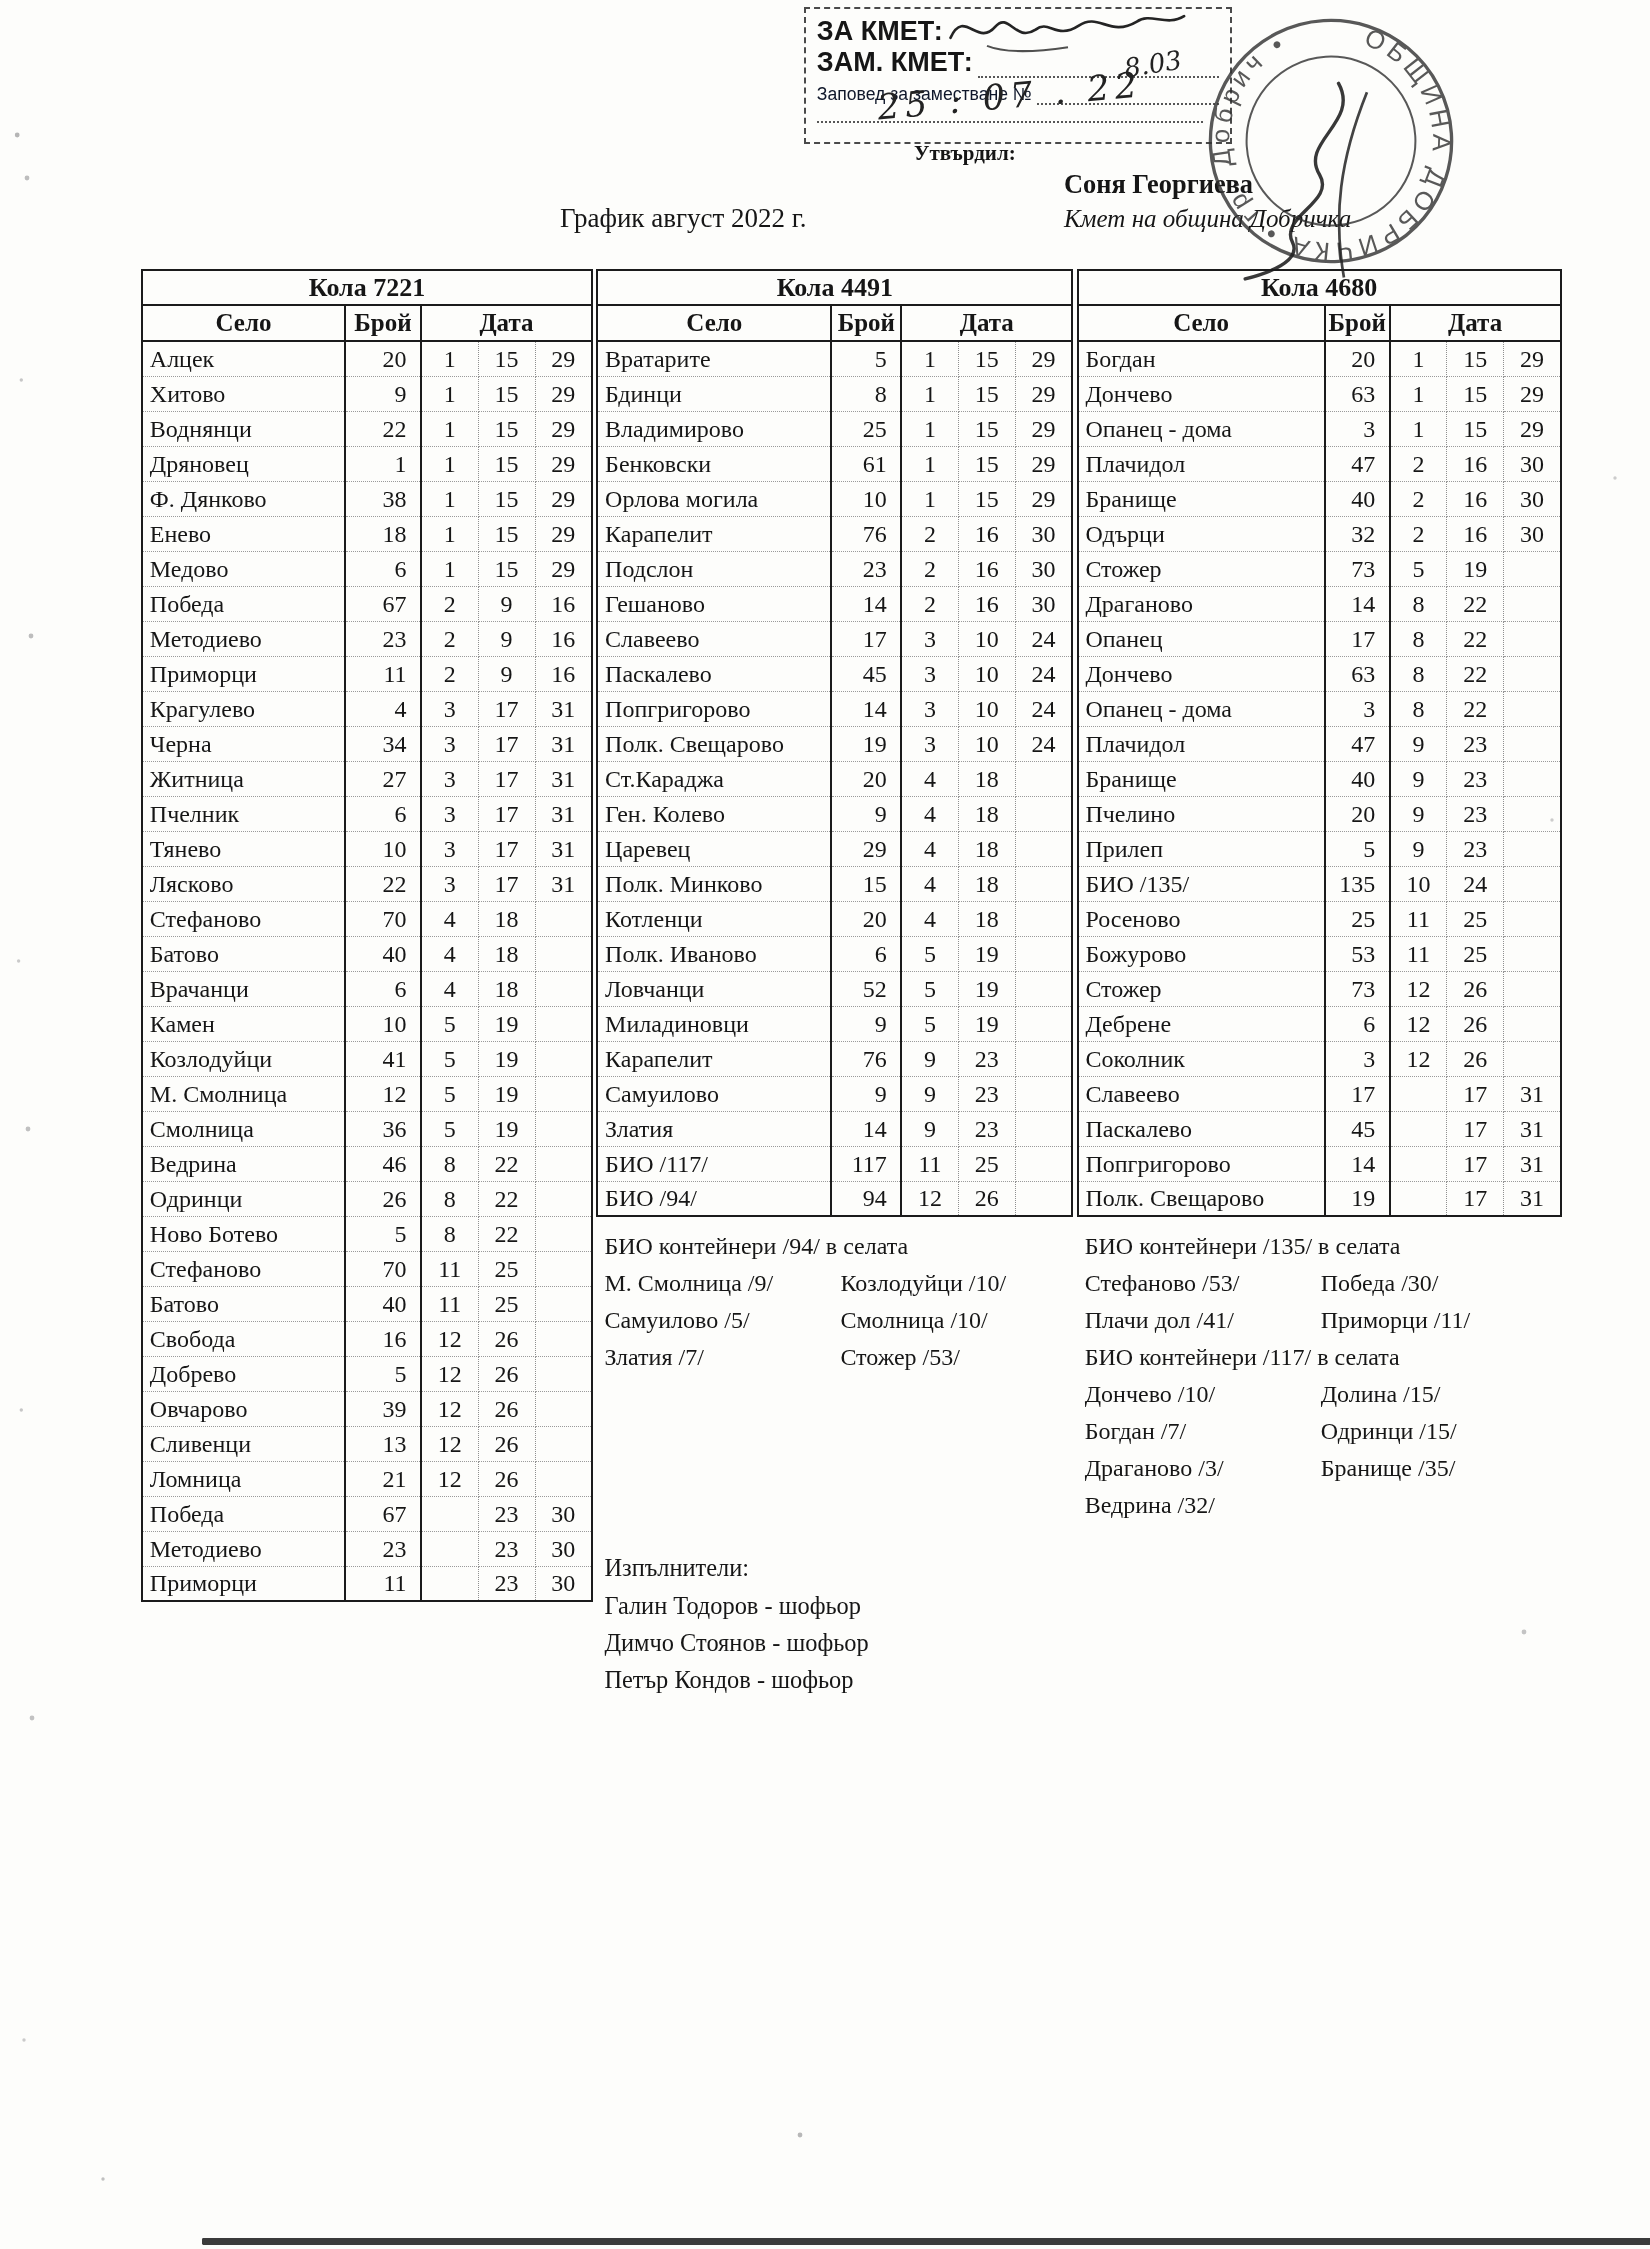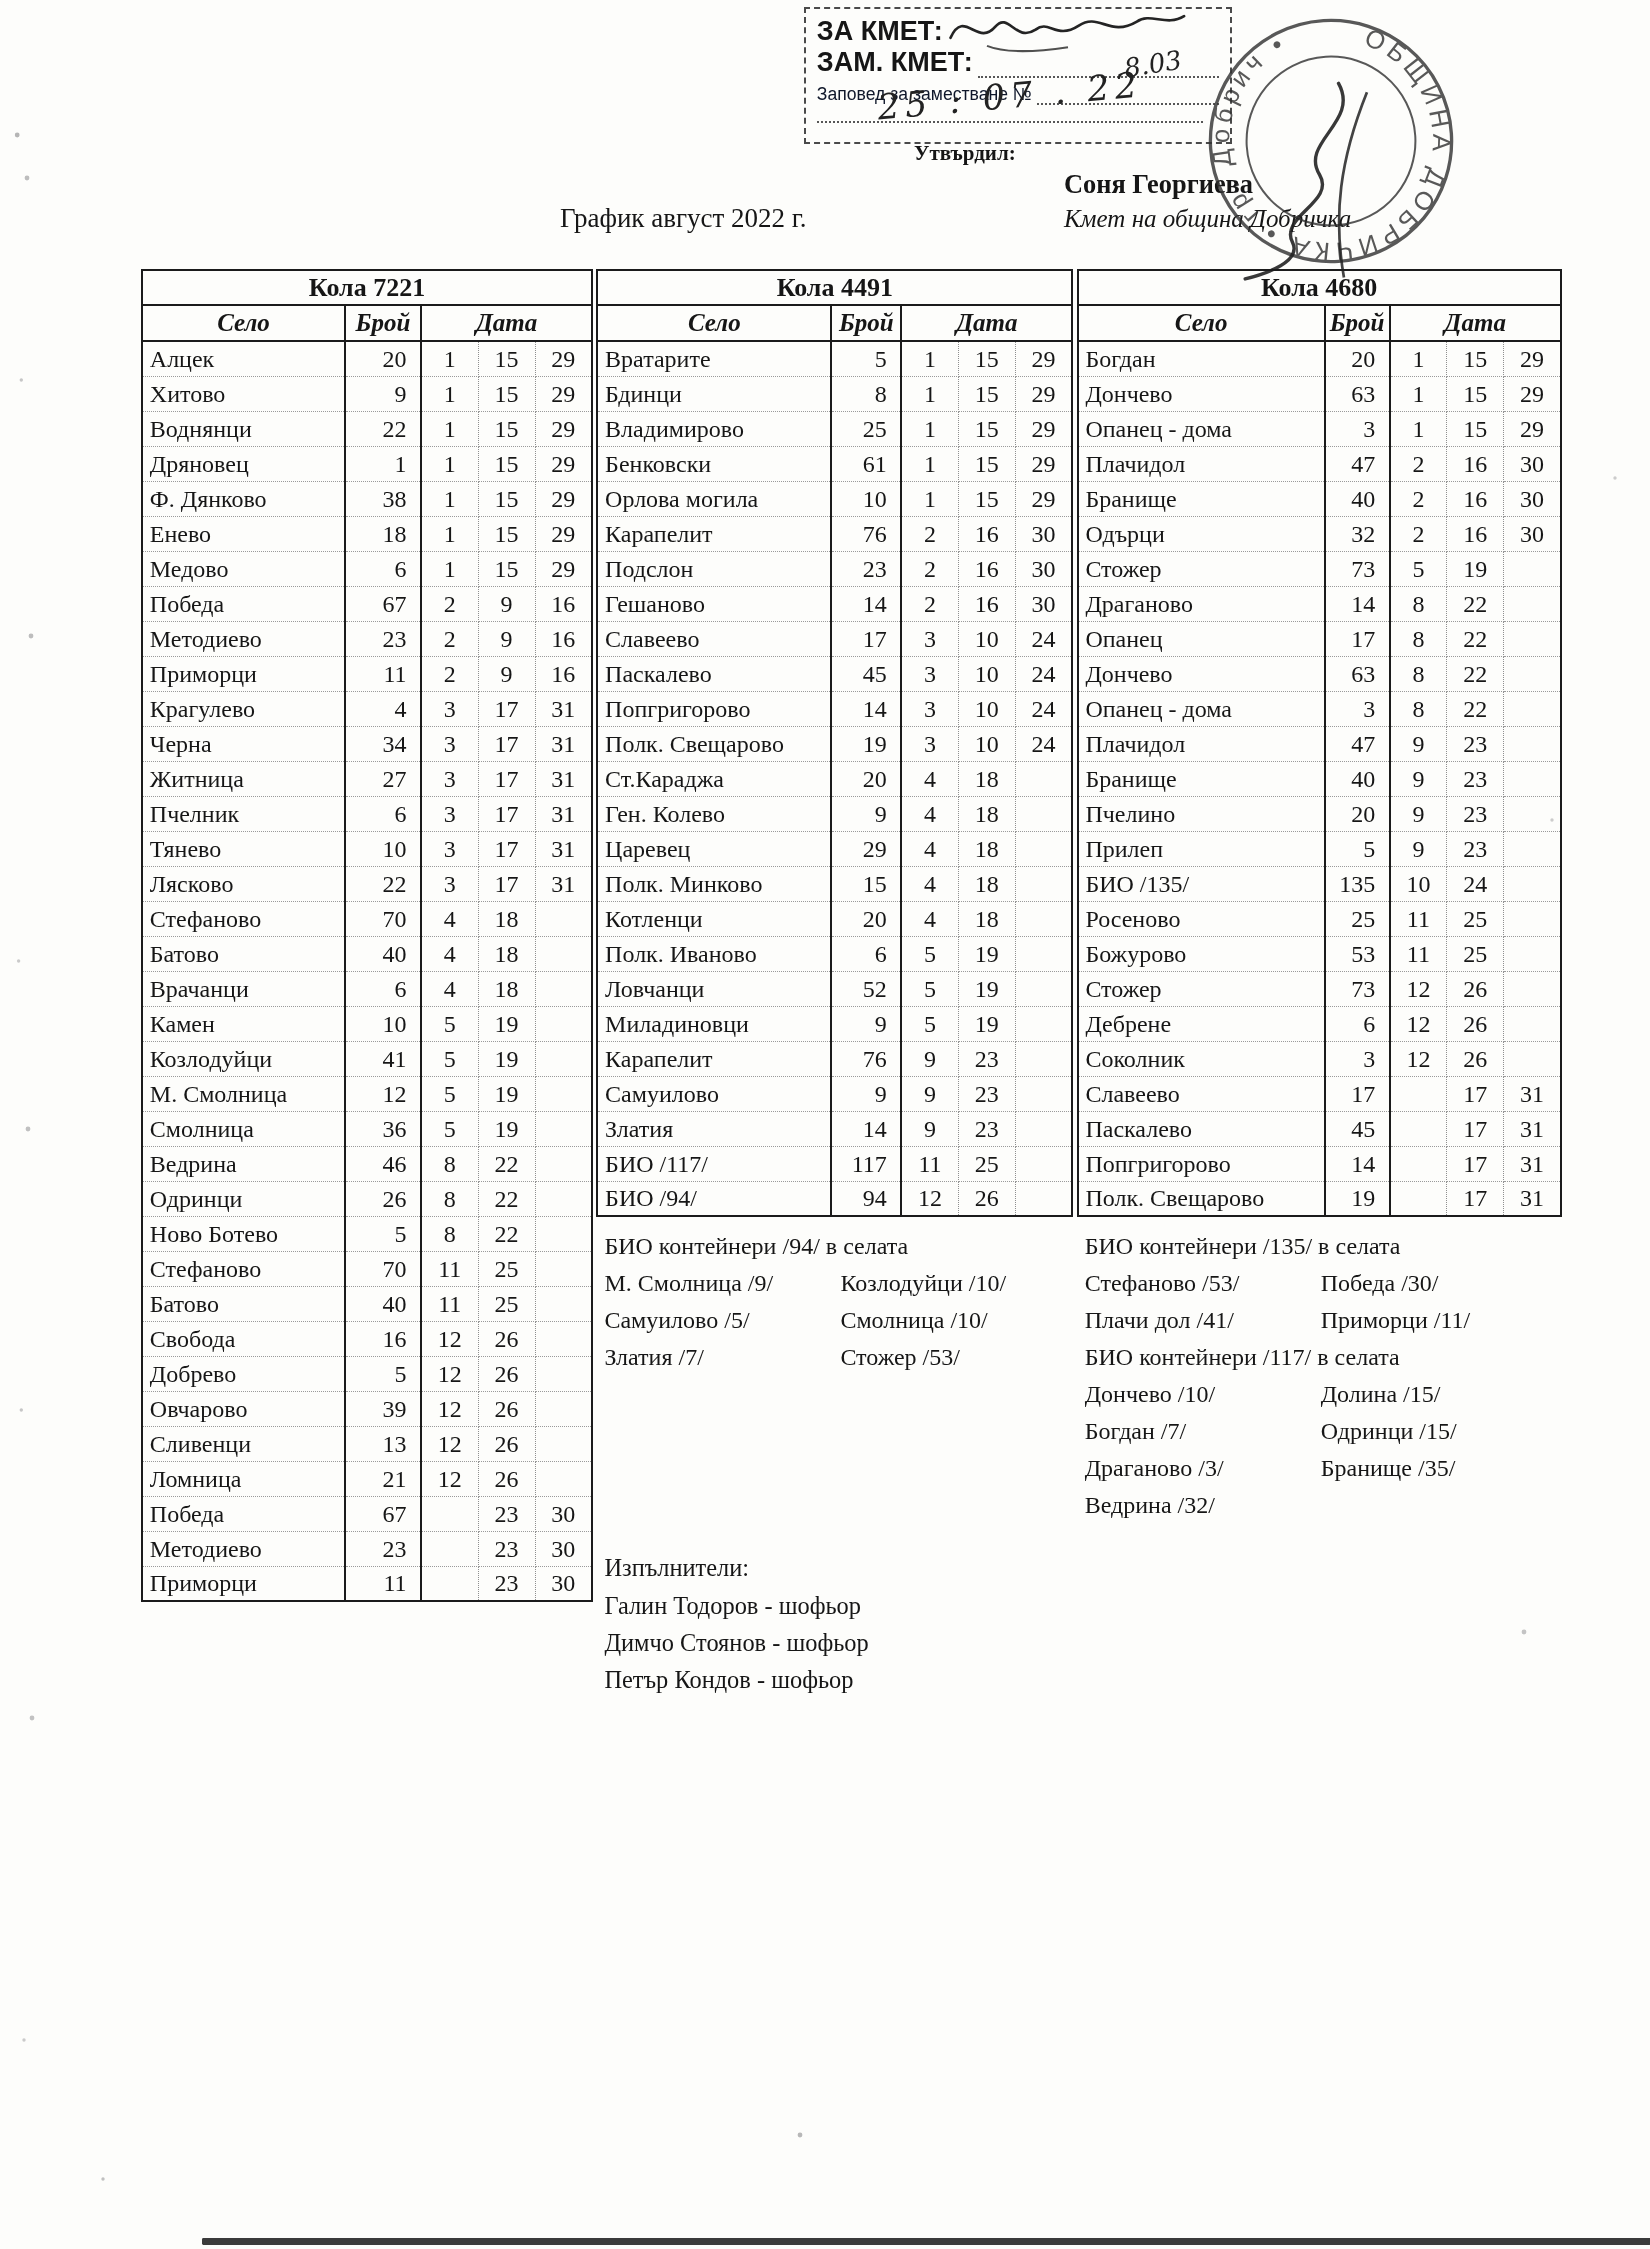--- a/index.html
+++ b/index.html
@@ -42,21 +42,21 @@
   .tables { position:absolute; left:135px; top:269px; display:flex; align-items:flex-start; }
   .tcol { display:flex; flex-direction:column;padding-left:6px; }
   .tcol + .tcol { margin-left:-2.7px; }
 
   table.sched { border-collapse:collapse; table-layout:fixed; border:2.7px solid #1b1b1b; font-size:24px; }
   .g1 .w-name{width:203px} .g1 .w-count{width:76px} .g1 .w-d{width:57px}
   .g2 .w-name{width:234px} .g2 .w-count{width:70px} .g2 .w-d{width:57px}
   .g3 .w-name{width:247px} .g3 .w-count{width:65px}  .g3 .w-d{width:57px}
 
   th.group-title { height:35px; font-size:26px; font-weight:bold; text-align:center; border:2.7px solid #1b1b1b; }
-  tr.cols th { height:36px; font-size:25px; font-weight:bold; text-align:center; border:2px solid #1b1b1b; border-top:2.7px solid #1b1b1b; border-bottom:2.7px solid #1b1b1b;font-style:italic; }
+  tr.cols th { height:36px; font-size:25px; font-weight:bold; text-align:center; border:2px solid #1b1b1b; border-top:2.7px solid #1b1b1b; border-bottom:2.7px solid #1b1b1b; }
 
   tbody td { height:35px; line-height:1; vertical-align:middle; border-bottom:1.4px dotted #9a9a9a; }
   td.c-name  { padding-left:6.8px; border-right:2px solid #1b1b1b; white-space:nowrap; overflow:hidden; }
   td.c-count { text-align:right; padding-right:13.5px; border-right:2px solid #1b1b1b; }
   td.c-d1, td.c-d2 { text-align:center; border-right:1.4px dotted #8f8f8f; }
   td.c-d3 { text-align:center; }
 
   
   .notes { margin-top:10.8px; font-size:24px; padding-left:8.1px; }
   .note-title { height:37px; line-height:37px; white-space:nowrap; }

